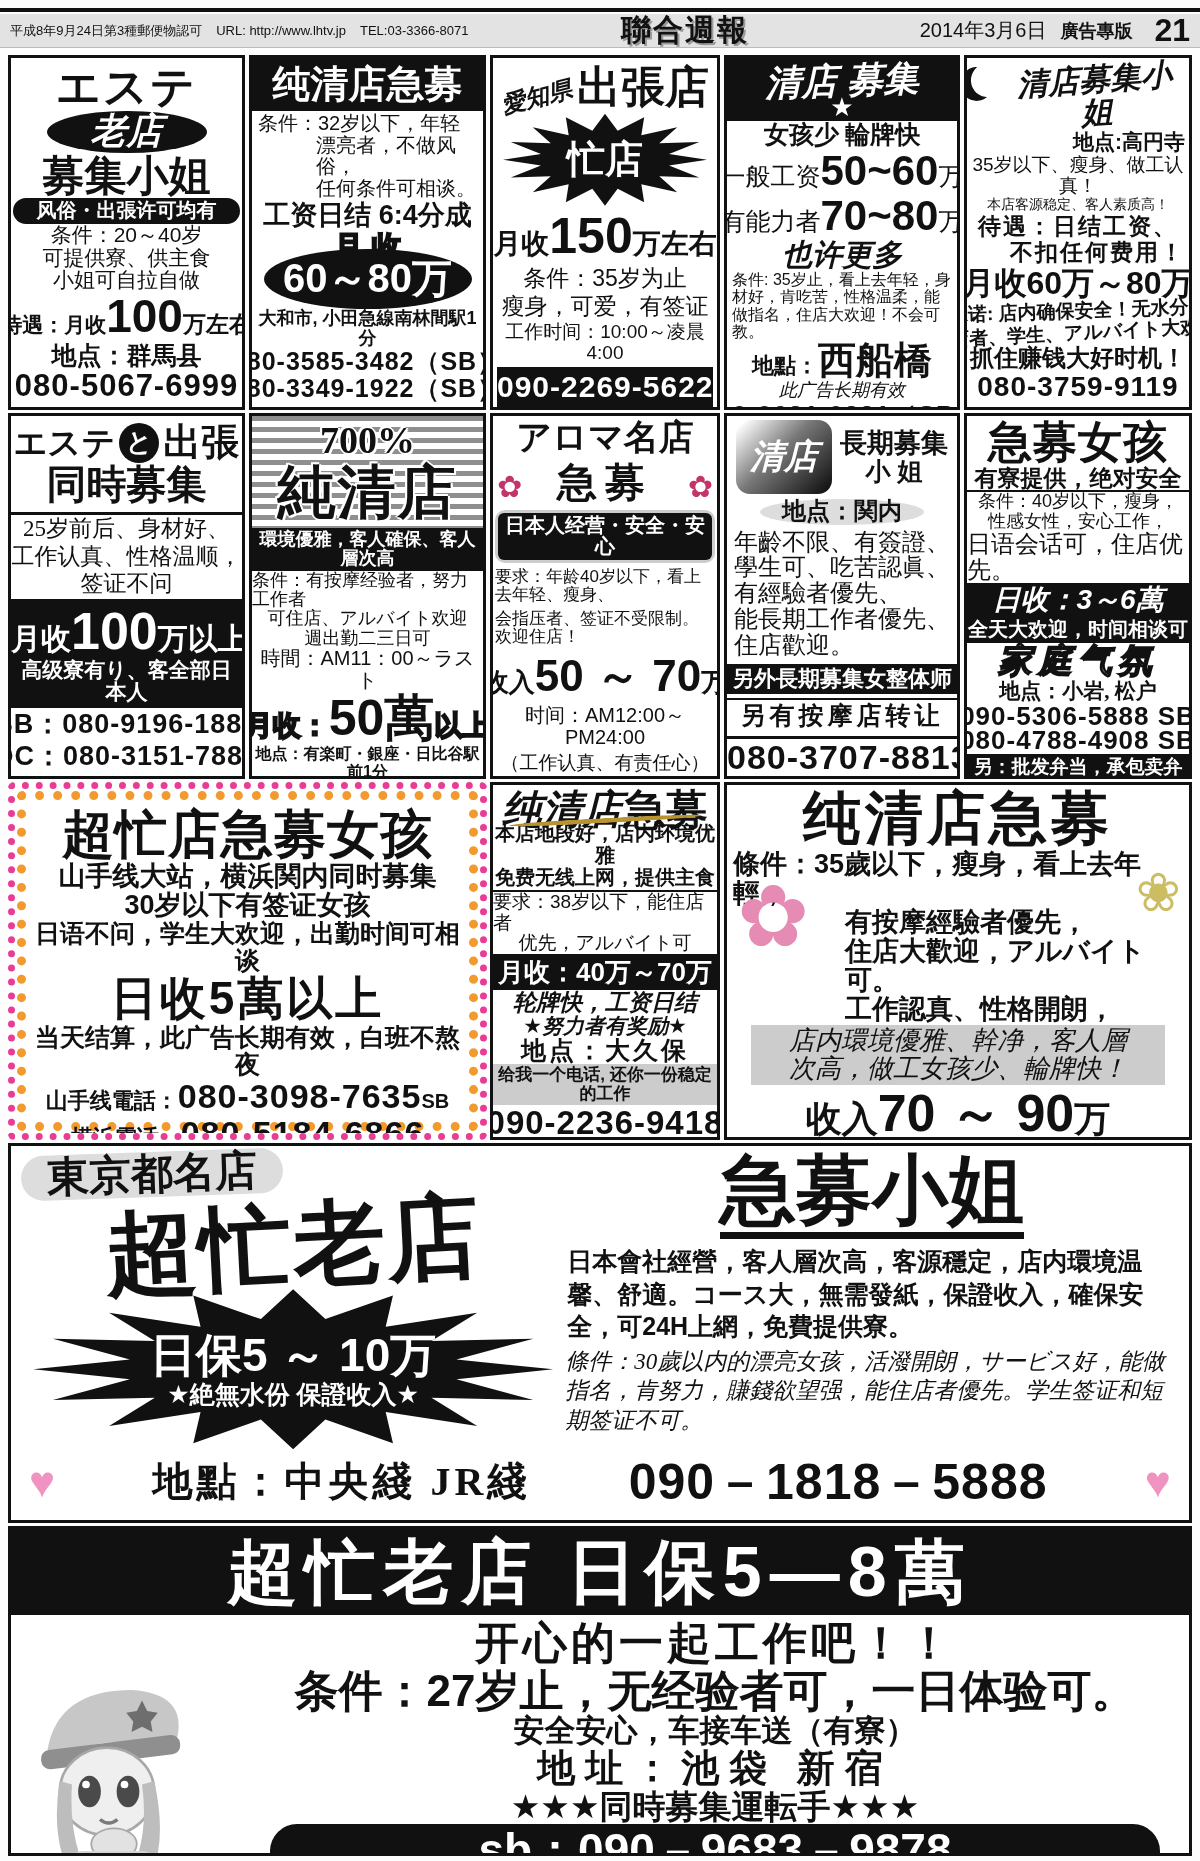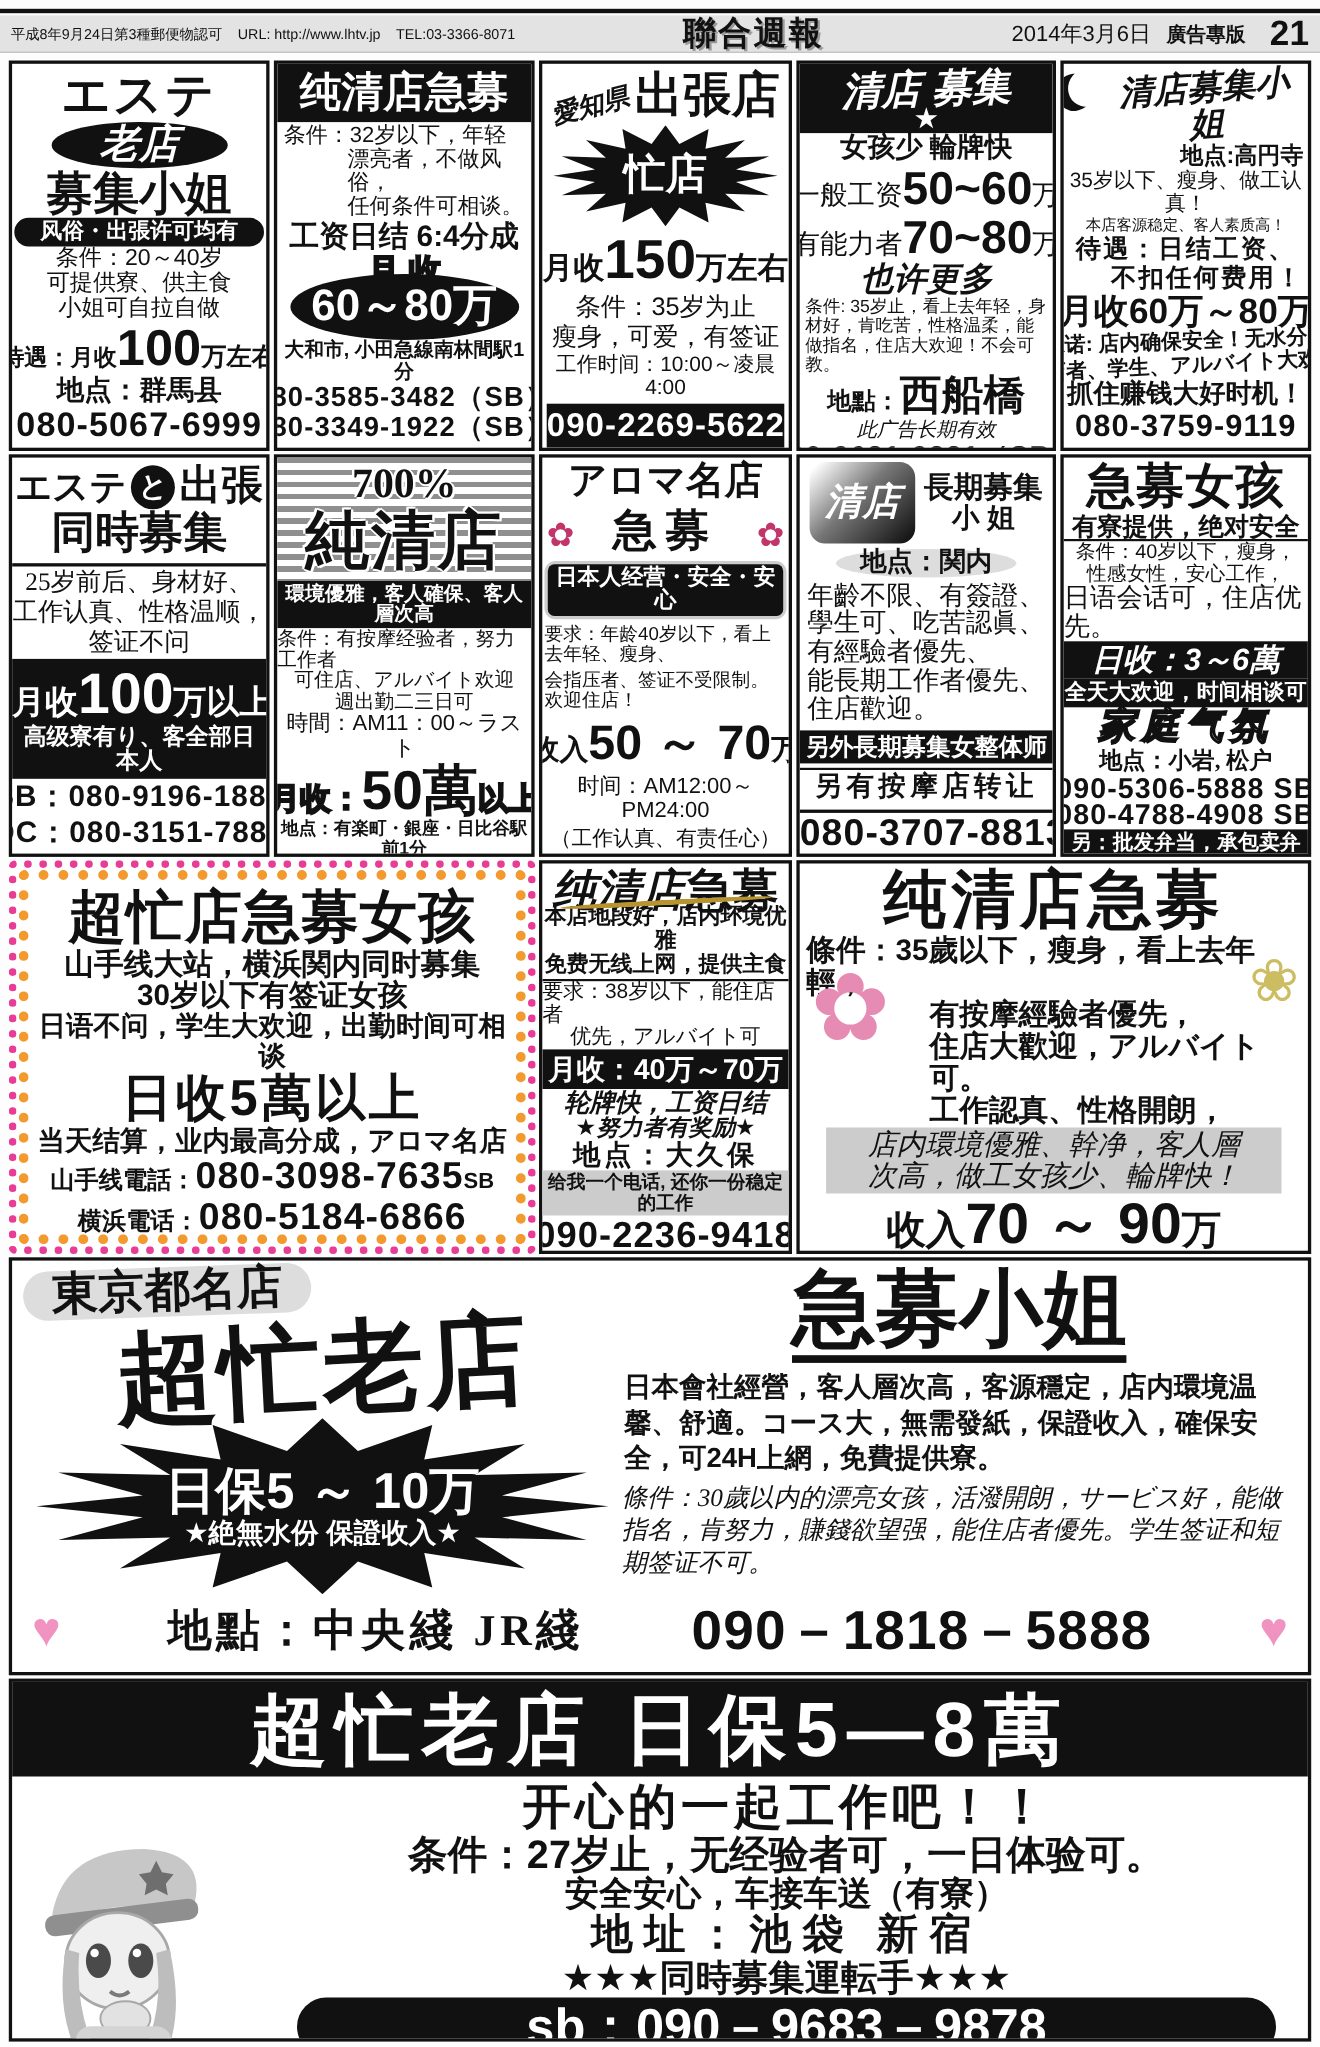--- a/index.html
+++ b/index.html
@@ -231,21 +231,21 @@
   </div>
 </div>
 
 <div class="ad dotted-outer" style="left:8px;top:782px;width:479px;height:358px;padding:2px">
   <div class="dotted-inner">
     <div class="b9" style="font-size:52px;letter-spacing:1px">超忙店急募女孩</div>
     <div class="b9" style="font-size:27px">山手线大站，横浜関内同时募集</div>
     <div class="b9" style="font-size:27px">30岁以下有签证女孩</div>
     <div class="b" style="font-size:25px">日语不问，学生大欢迎，出勤时间可相谈</div>
     <div class="b9" style="font-size:46px;letter-spacing:3px">日收5萬以上</div>
-    <div class="b" style="font-size:25px">当天结算，业内最高分成，アロマ名店</div>
+    <div class="b" style="font-size:25px">当天结算，此广告长期有效，白班不熬夜</div>
     <div style="white-space:nowrap">
       <span class="b9" style="font-size:22px">山手线電話：</span><span class="phone" style="font-size:34px">080-3098-7635</span><span class="b" style="font-size:20px">SB</span>
     </div>
     <div style="white-space:nowrap">
       <span class="b9" style="font-size:22px">横浜電话：</span><span class="phone" style="font-size:34px">080-5184-6866</span>
     </div>
   </div>
 </div>
 
 <div class="ad" style="left:490px;top:782px;width:230px;height:358px;padding:2px 0 4px">
@@ -321,20 +321,20 @@
         <ellipse cx="64" cy="66" rx="6.5" ry="9" fill="#4a4a4a"></ellipse>
         <circle cx="40" cy="62" r="2.2" fill="#fff"></circle>
         <circle cx="62" cy="62" r="2.2" fill="#fff"></circle>
         <path d="M48 82 q5 4 10 0" stroke="#7a7a7a" stroke-width="2" fill="none"></path>
         <ellipse cx="56" cy="96" rx="13" ry="9" fill="#e2e2e2" stroke="#a8a8a8"></ellipse>
         <rect x="30" y="100" width="50" height="20" rx="8" fill="#d4d4d4"></rect>
       </svg>
     </div>
     <div style="flex:1;display:flex;flex-direction:column;justify-content:space-between;align-items:center;padding:4px 10px 8px">
       <div class="b9" style="font-size:44px;letter-spacing:4px">开心的一起工作吧！！</div>
-      <div class="b9" style="font-size:36px">条件：27岁止，无经验者可，一日体验可。</div>
+      <div class="b9" style="font-size:44px">条件：27岁止，无经验者可，一日体验可。</div>
       <div class="b9" style="font-size:31px">安全安心，车接车送（有寮）</div>
       <div class="sr b9" style="font-size:38px;letter-spacing:10px">地址：池袋 新宿</div>
       <div class="b9" style="font-size:33px">★★★同時募集運転手★★★</div>
       <div class="wb b9 pill" style="font-size:46px;width:96%;box-sizing:border-box">sb：090－9683－9878</div>
     </div>
   </div>
 </div>
 
 </body></html>

